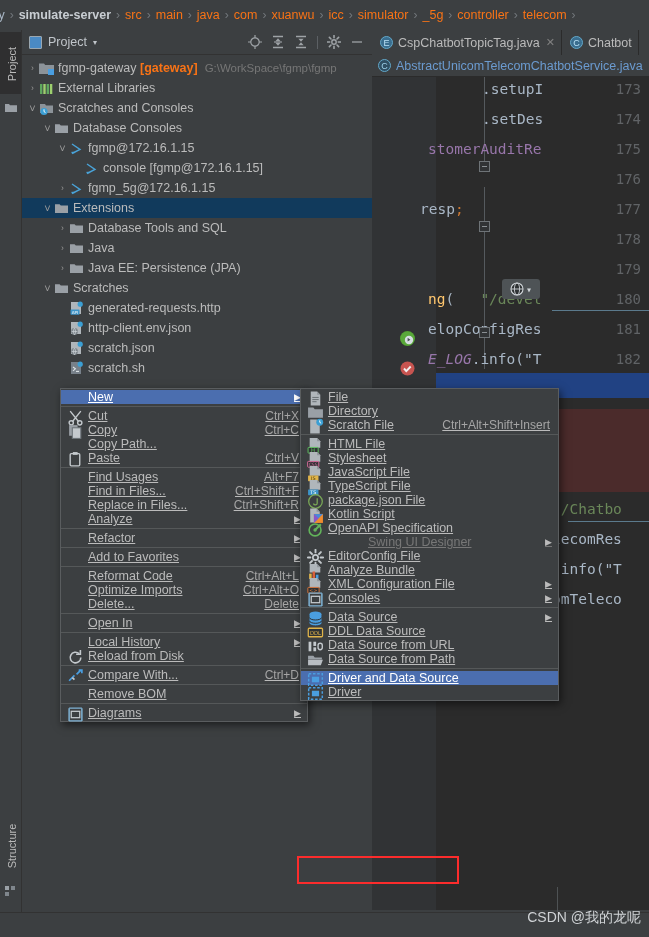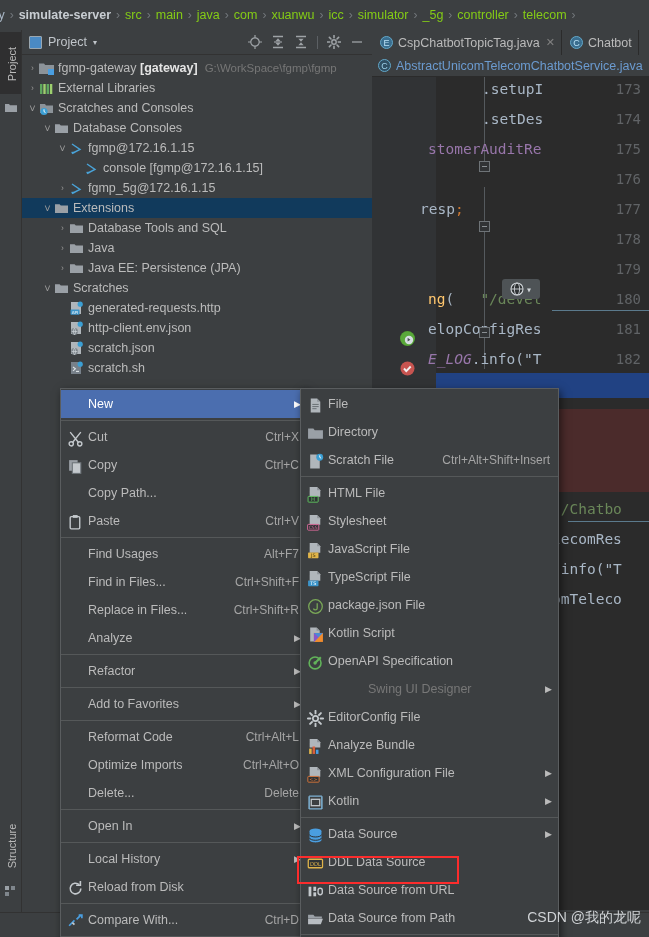--- a/index.html
+++ b/index.html
@@ -14,21 +14,21 @@
   
   .breadcrumb-bar{
     position:absolute; left:0; top:0; width:649px; height:30px;
     background:#3c3f41;
     display:flex; align-items:center;
     overflow:hidden; white-space:nowrap;
     padding-left:2px;
   }
   .crumb{ font-size:12.5px; color:#a9b7c6; padding:0 2px; }
   .crumb.bold{ font-weight:bold; color:#c8cdd2; }
-  .crumb.dim{ color:#84cc16; }
+  .crumb.dim{ color:#f97316; }
   .crumb-sep{ color:#72777b; font-size:12px; padding:0 3px; }
 
   
   .left-strip{
     position:absolute; left:0; top:30px; width:22px; height:907px;
     background:#3c3f41; border-right:1px solid #323232;
   }
   .vstrip-label{
     position:absolute; left:-14px; width:52px;
     transform:rotate(-90deg);
@@ -65,21 +65,21 @@
   .tree{ position:relative; padding-top:3px; font-size:12.5px; color:#bbbbbb; }
   .trow{
     height:20px; display:flex; align-items:center; white-space:nowrap;
     padding-left:4px;
   }
   .trow.selected{ background:#113a5c; }
   .arrow{ width:13px; color:#9a9a9a; font-size:8.5px; display:inline-block; text-align:center;}
   .arrow.none{ visibility:hidden; }
   .ticon{ width:15px; height:15px; margin-right:4px; flex:0 0 15px; position:relative;}
   .tlabel{ color:#bbbbbb; }
-  .tlabel b{ color:#e5e5e5; }
+  .tlabel b{ color:#f97316; }
   .tpath{ color:#767676; margin-left:7px; font-size:11.5px; }
 
   
   .editor-area{
     position:absolute; left:372px; top:30px; width:277px; height:880px;
     background:#2b2b2b; overflow:hidden;
   }
   .tabrow{
     height:25px; background:#3c3f41; display:flex; align-items:center;
     white-space:nowrap; overflow:hidden;
@@ -138,23 +138,24 @@
 
   
   .ctx{
     position:absolute; left:60px; top:388px; width:248px;
     background:#3c3f41; border:1px solid #5a5d5f;
     box-shadow:2px 3px 8px rgba(0,0,0,.55);
     padding:1px 0;
     z-index:50;
   }
   .mi{
-    height:28px; display:flex; align-items:center;
+    height:14px; display:flex; align-items:center;
     font-size:12.5px; color:#bbbbbb; padding-left:6px; position:relative;
     white-space:nowrap;
+    text-decoration:underline;
   }
   .mi.sel{ background:#4b6eaf; color:#ffffff; }
   .mi.disabled{ color:#777777;gap:40px; }
   .mi-ico{ width:17px; height:15px; margin-right:4px; flex:0 0 17px; position:relative;}
   .mi-label{ flex:0 0 auto; }
   .mi-key{ margin-left:auto; padding-right:8px; color:#a5a5a5; font-size:12px;}
   .mi-arrow{ margin-left:auto; padding-right:6px; font-size:9px; color:#bbbbbb;}
   .mi.sel .mi-arrow{ color:#fff; }
   .msep{ height:1px; background:#555859; margin:2px 0; }
 
@@ -737,21 +738,21 @@
           </svg></span>
         <span class="mi-label">XML Configuration File</span>
         <span class="mi-arrow">▶</span>
       </div>
       <div class="mi">
         <span class="mi-ico"><svg viewBox="0 0 16 16">
             <path d="M2 2v12M14 2v12" stroke="#7fb3d5" stroke-width="1.4"></path>
             <rect x="4" y="5" width="8" height="6" fill="none" stroke="#c4c9cd" stroke-width="1.2"></rect>
             <path d="M2 2h12M2 14h12" stroke="#7fb3d5" stroke-width="1.2"></path>
           </svg></span>
-        <span class="mi-label">Kotlin</span>
+        <span class="mi-label">Consoles</span>
         <span class="mi-arrow">▶</span>
       </div>
       <div class="msep"></div>
       <div class="mi">
         <span class="mi-ico"><svg viewBox="0 0 16 16">
             <ellipse cx="8" cy="3.7" rx="5.6" ry="2.2" fill="#4a9ee0"></ellipse>
             <path d="M2.4 3.7v8.6c0 1.2 2.5 2.2 5.6 2.2s5.6-1 5.6-2.2V3.7" fill="#4a9ee0"></path>
             <path d="M2.4 7.2c0 1.2 2.5 2.2 5.6 2.2s5.6-1 5.6-2.2M2.4 10.3c0 1.2 2.5 2.2 5.6 2.2s5.6-1 5.6-2.2" stroke="#2b2b2b" stroke-width=".9" fill="none"></path>
           </svg></span>
         <span class="mi-label">Data Source</span>

